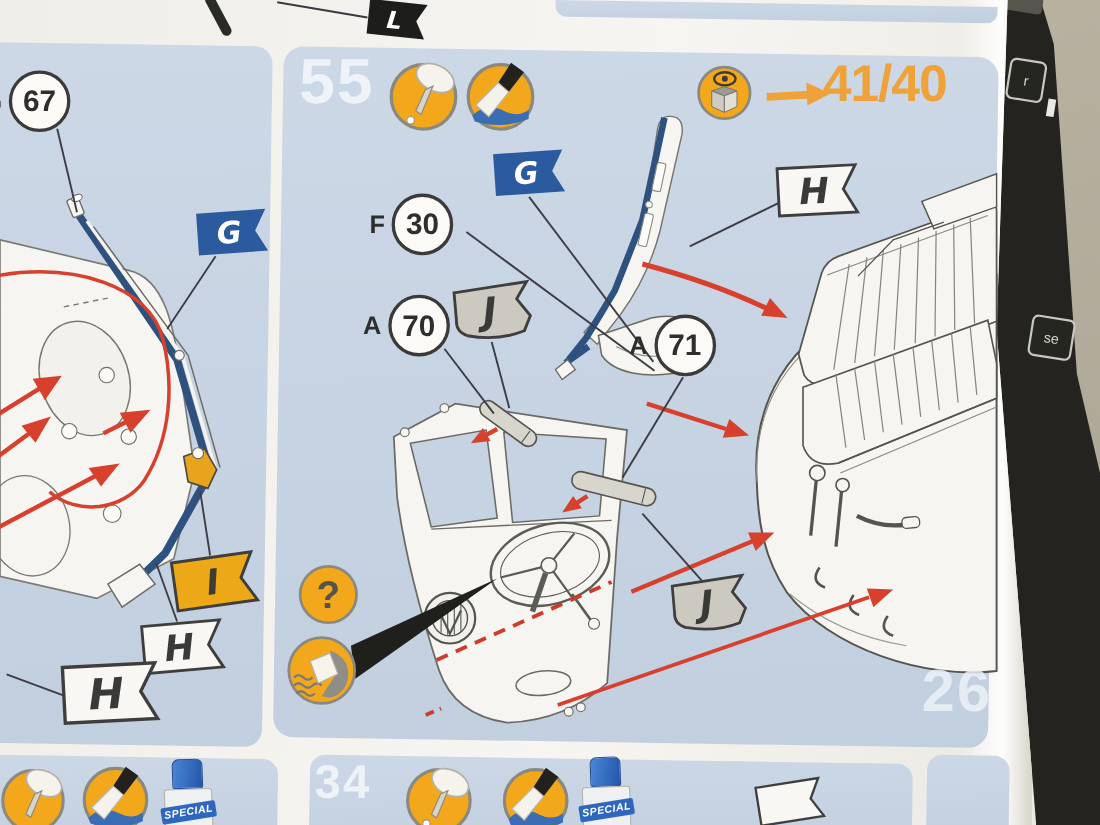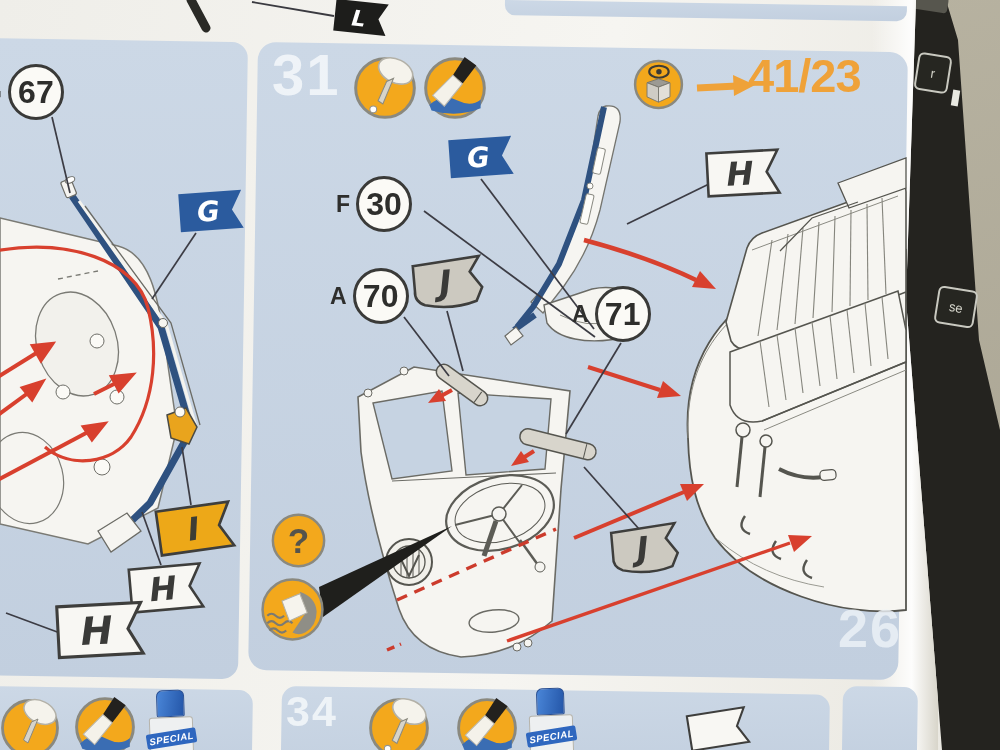--- a/index.html
+++ b/index.html
@@ -41,21 +41,21 @@
   .step-num{position:absolute;z-index:6;font-weight:bold;color:rgba(245,248,250,.85);
     letter-spacing:2px;line-height:1;}
   .page-ref{position:absolute;z-index:6;font-weight:bold;color:#efa239;letter-spacing:-1px;line-height:1;}
   .flag{position:absolute;z-index:6;}
   .flag svg{display:block;overflow:visible;width:100%;height:100%;}
   .flag text{font-family:"DejaVu Sans",sans-serif;font-weight:bold;font-style:italic;}
   .callout{position:absolute;display:flex;align-items:center;gap:6px;z-index:6;
     font-weight:bold;color:#2e2e2c;}
   .co-letter{font-size:23px;}
   .co-circle{width:50px;height:50px;border:3px solid #3a3a38;border-radius:50%;
-    background:#fbfaf6;display:flex;align-items:center;justify-content:center;font-size:32px;}
+    background:#fbfaf6;display:flex;align-items:center;justify-content:center;font-size:27px;}
   .icon{position:absolute;z-index:6;}
   .icon svg{display:block;width:100%;height:100%;overflow:visible;}
 
   
   .bottle{position:absolute;z-index:6;width:46px;transform:rotate(-2deg);}
   .bottle-cap{width:26px;height:25px;margin:0 auto;border-radius:6px 6px 2px 2px;
     background:linear-gradient(100deg,#4a86d8,#2456a8);border:1px solid #2a4f92;}
   .bottle-body{position:relative;width:42px;height:38px;margin:0 auto;background:#eef0f1;
     border:1px solid #b6b4ac;border-radius:3px;}
   .bottle-label{position:absolute;left:-4px;right:-4px;top:13px;background:#2f67bf;color:#fff;
@@ -285,21 +285,21 @@
       <text x="46" y="48" text-anchor="middle" font-size="44" fill="#3a3a38">H</text>
       </svg>
   </div>
   <div class="flag" style="left:54px;top:602px;width:92px;height:56px;transform:rotate(-3deg);">
     <svg viewBox="0 0 100 64">
         <polygon points="2,3 98,3 82,32 98,61 2,61" fill="#f8f7f3" stroke="#3e3e3c" stroke-width="3.5"></polygon>
       <text x="46" y="48" text-anchor="middle" font-size="44" fill="#3a3a38">H</text>
       </svg>
   </div>
 
-  <div class="step-num" style="left:272px;top:46px;font-size:58px;">31</div>
+  <div class="step-num" style="left:272px;top:46px;font-size:58px;">55</div>
 
   <div class="icon" style="left:353px;top:56px;width:64px;height:64px;">
     <svg viewBox="0 0 60 60">
       <circle cx="30" cy="30" r="27.5" fill="#f3a81c" stroke="#8a897f" stroke-width="2.8"></circle>
       <ellipse cx="40" cy="14" rx="17" ry="11" fill="#f5f3ec" stroke="#b3b1a8" stroke-width="1.5" transform="rotate(26 40 14)"></ellipse>
       <polygon points="31.5,24 38,21 28,45 23.5,42" fill="#d7d4ca" stroke="#8a897f" stroke-width="1"></polygon>
       <circle cx="19" cy="50" r="3.2" fill="#fff" stroke="#95948c" stroke-width="1"></circle>
     </svg>
   </div>
   <div class="icon" style="left:423px;top:56px;width:64px;height:64px;">
@@ -313,21 +313,21 @@
   <div class="icon" style="left:632px;top:58px;width:53px;height:53px;">
     <svg viewBox="0 0 60 60">
       <circle cx="30" cy="30" r="26.5" fill="#f3a81c" stroke="#8a897f" stroke-width="2.8"></circle>
       <ellipse cx="30.5" cy="15.5" rx="11" ry="6.8" fill="#f3a81c" stroke="#3c3b36" stroke-width="2.4"></ellipse>
       <circle cx="30.5" cy="15.5" r="3.1" fill="#3c3b36"></circle>
       <polygon points="17,28 30,23.5 43,28 30,33" fill="#9c9a93" stroke="#75746c" stroke-width="1"></polygon>
       <polygon points="17,28 30,33 30,50 17,44" fill="#cfccc4" stroke="#75746c" stroke-width="1"></polygon>
       <polygon points="43,28 30,33 30,50 43,44" fill="#e2dfd8" stroke="#75746c" stroke-width="1"></polygon>
     </svg>
   </div>
-  <div class="page-ref" style="left:748px;top:52px;font-size:47px;">41/23</div>
+  <div class="page-ref" style="left:748px;top:52px;font-size:47px;">41/40</div>
 
   <div class="flag" style="left:446px;top:136px;width:70px;height:42px;transform:rotate(-4deg);">
     <svg viewBox="0 0 100 64">
         <polygon points="2,3 98,3 82,32 98,61 2,61" fill="#2b5b9e"></polygon>
       <text x="46" y="47" text-anchor="middle" font-size="42" fill="#fff">G</text>
       </svg>
   </div>
   <div class="flag" style="left:706px;top:148px;width:74px;height:50px;transform:rotate(-3deg);">
     <svg viewBox="0 0 100 64">
         <polygon points="2,3 98,3 82,32 98,61 2,61" fill="#f8f7f3" stroke="#3e3e3c" stroke-width="3.5"></polygon>

